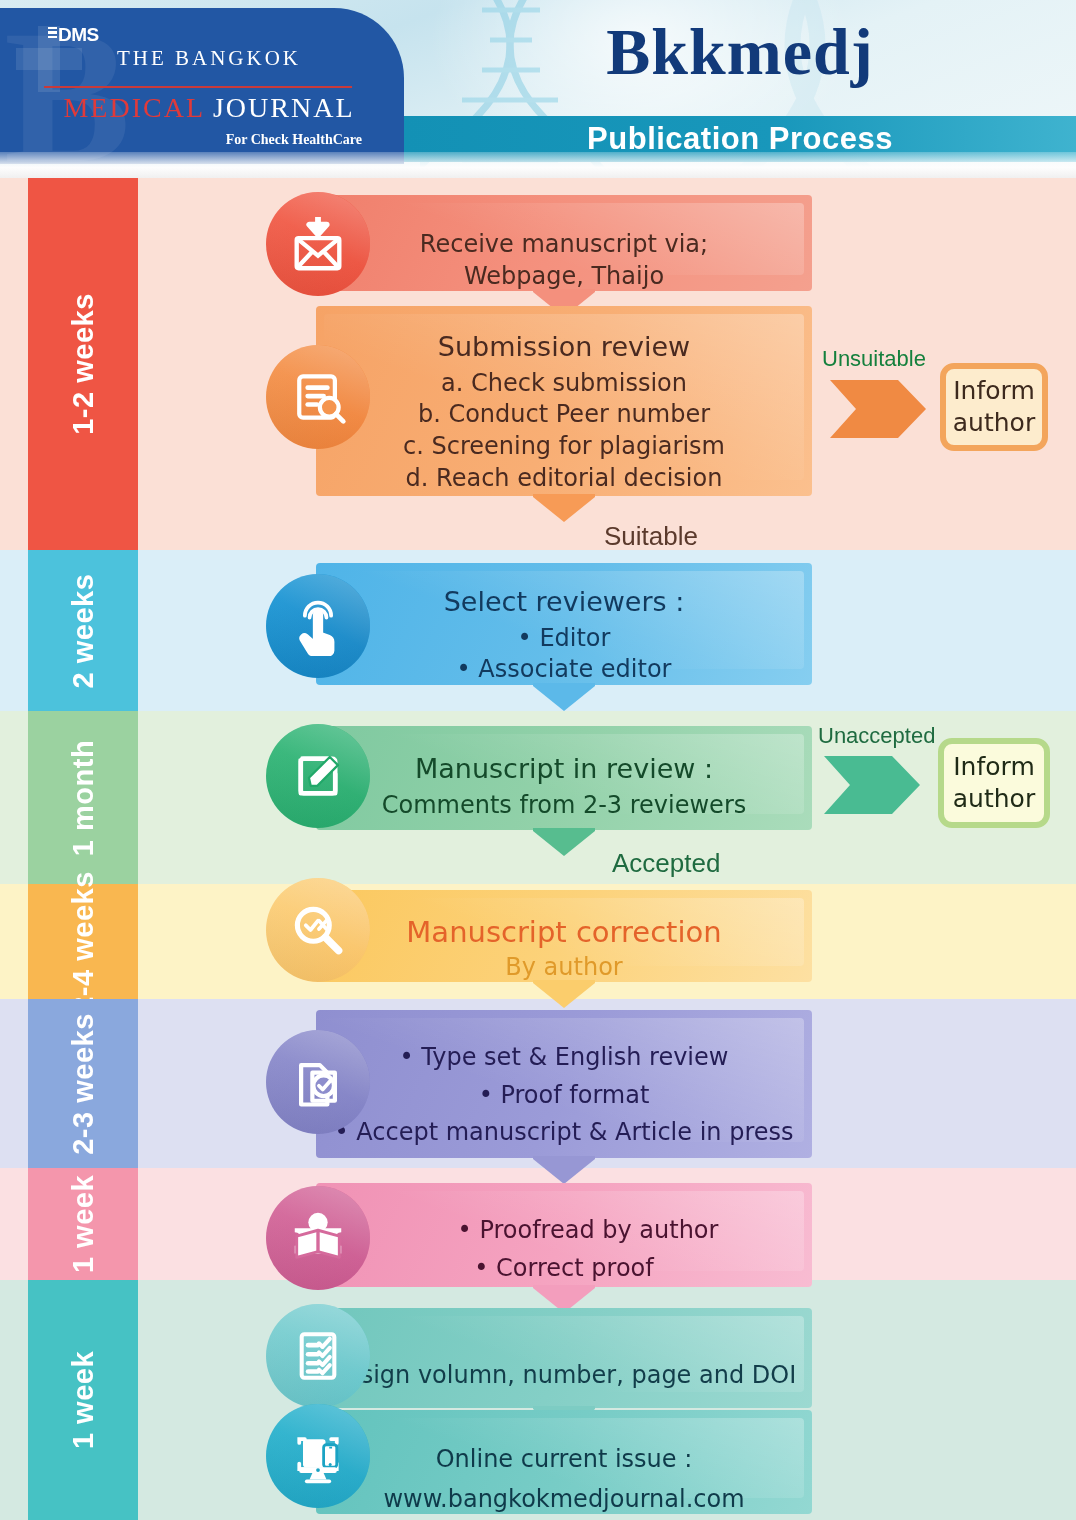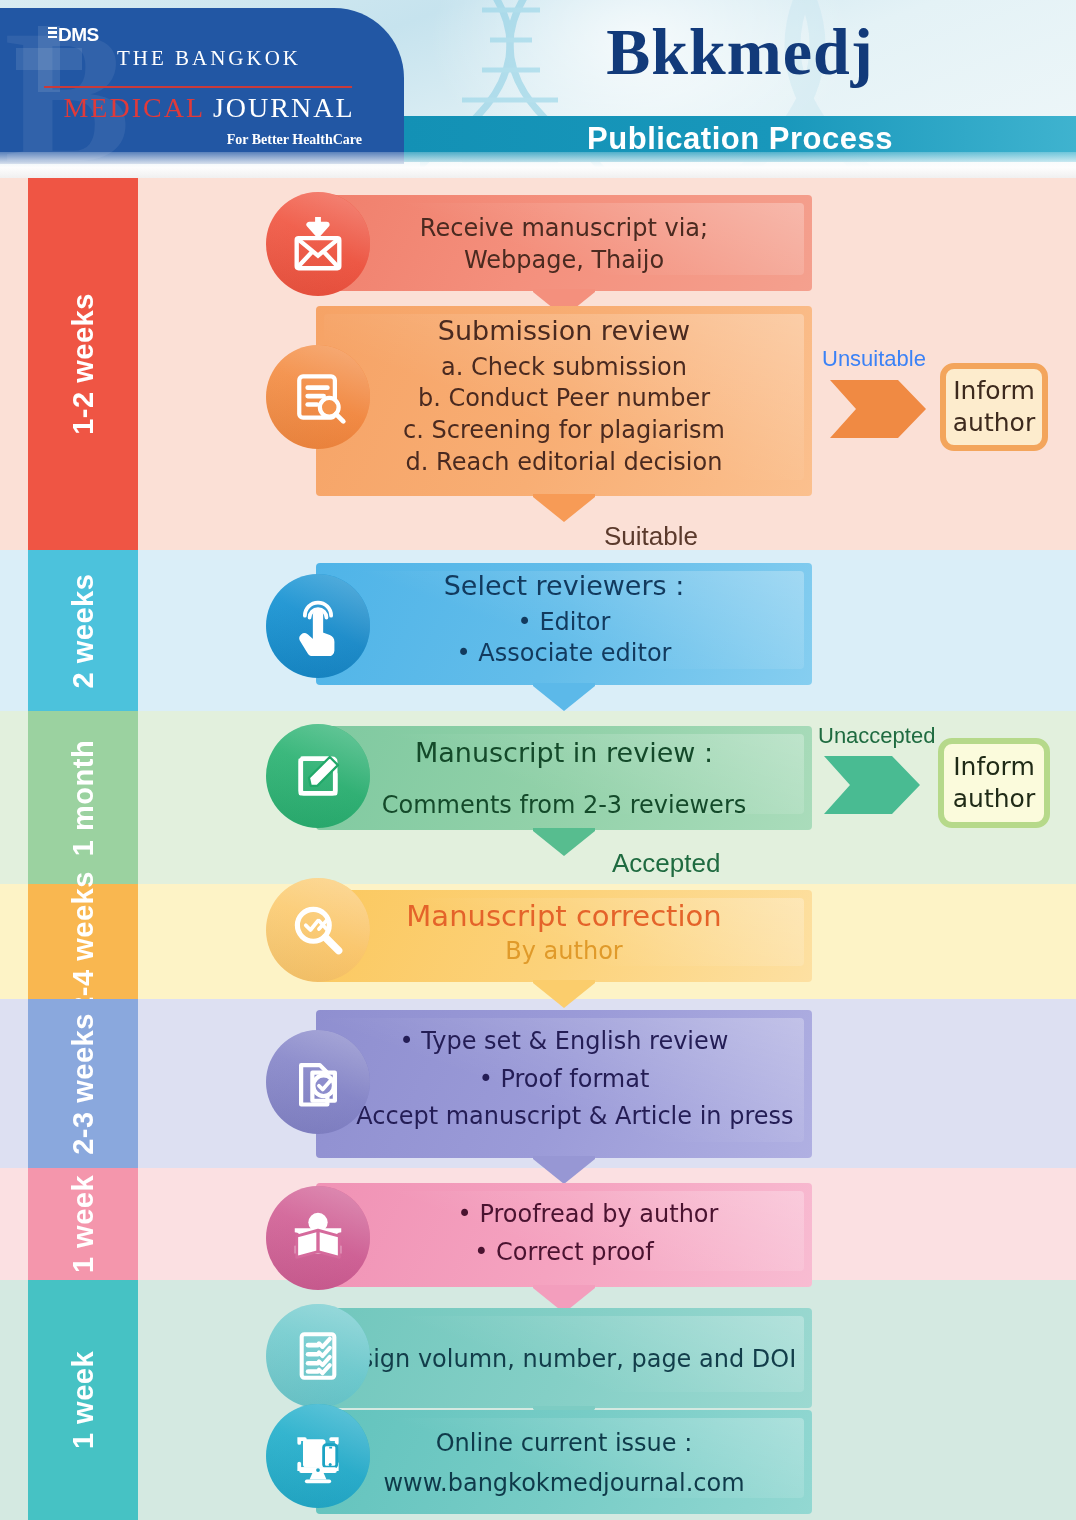--- a/index.html
+++ b/index.html
@@ -95,21 +95,21 @@
     position: absolute; left: 50%; top: 50%;
     transform: translate(-50%,-50%) rotate(-90deg);
     white-space: nowrap; color: #fff; font-weight: bold;
     font-size: 29px; font-family: "Liberation Sans", sans-serif;
     letter-spacing: .5px;
   }
 
   
   .card {
     position: absolute; border-radius: 4px;
-    padding: 4px 14px;
+    padding: 20px 14px;
     color: #4a2a20;
   }
   .card .gloss {
     position:absolute; left: 8px; top: 8px; right: 8px; bottom: 16px;
     background: linear-gradient(200deg, rgba(255,255,255,.28) 0%, rgba(255,255,255,.06) 45%, rgba(255,255,255,0) 60%);
     border-radius: 4px; pointer-events:none;
   }
   .card .notch {
     position: absolute; bottom: -26px; left: 50%; transform: translateX(-50%);
     width: 62px; height: 28px;
@@ -176,21 +176,21 @@
 
     <div class="logo-box">
       <div class="logo-ghost-b">B</div>
       <div class="logo-plus"></div>
       <div class="dms">
         <span class="bars"><i></i><i></i><i></i></span><span>DMS</span>
       </div>
       <div class="jt1">THE BANGKOK</div>
       <div class="jrule"></div>
       <div class="jt2"><span class="red">MEDICAL</span> <span>JOURNAL</span></div>
-      <div class="jt3">For Better HealthCare</div>
+      <div class="jt3">For Check HealthCare</div>
     </div>
 
     <div class="bkk-title">Bkkmedj</div>
     <div class="pub-band">
       <span>Publication Process</span>
     </div>
     <div class="hdr-shine"></div>
   </div>
 
   <div class="rows">
@@ -286,21 +286,21 @@
       <svg width="60" height="60" viewBox="0 0 64 64">
         <path d="M16 10 h30 a4 4 0 0 1 4 4 v36 a4 4 0 0 1 -4 4 h-30 a4 4 0 0 1 -4 -4 v-36 a4 4 0 0 1 4 -4 z" fill="none" stroke="#fff" stroke-width="4.5"></path>
         <line x1="21" y1="22" x2="42" y2="22" stroke="#fff" stroke-width="5" stroke-linecap="round"></line>
         <line x1="21" y1="31" x2="38" y2="31" stroke="#fff" stroke-width="5" stroke-linecap="round"></line>
         <line x1="21" y1="40" x2="31" y2="40" stroke="#fff" stroke-width="5" stroke-linecap="round"></line>
         <circle cx="44" cy="43" r="10" fill="#f5954f" stroke="#fff" stroke-width="4.5"></circle>
         <line x1="51" y1="50" x2="59" y2="58" stroke="#fff" stroke-width="5" stroke-linecap="round"></line>
       </svg>
     </div>
 
-    <div class="branch-label" style="left:822px; top:168px; color:#3b82f6;">Unsuitable</div>
+    <div class="branch-label" style="left:822px; top:168px; color:#15803d;">Unsuitable</div>
     <svg class="branch-arrow" style="left:830px; top:202px; width:96px; height:58px;" viewBox="0 0 96 58">
       <polygon points="0,0 68,0 96,29 68,58 0,58 26,29" fill="#f08a43"></polygon>
     </svg>
     <div class="inform-box" style="left:940px; top:185px; width:108px; height:88px; border-color:#f3a55c; background:#fdeccd; color:#3d2a1e;">
       <div>
         <div>Inform</div>
         <div>author</div>
       </div>
     </div>
     <div class="flow-label" style="left:604px; top:343px; color:#5b3a2c;">Suitable</div>
@@ -331,21 +331,21 @@
     </div>
 
     <div class="card" style="left:316px; top:548px; width:496px; height:104px;
                 background:linear-gradient(115deg,#7fc9a0 0%,#92d1a9 50%,#aadcbb 100%); color:#144a2a;">
       <div class="gloss"></div>
       <svg class="notch" viewBox="0 0 62 28">
         <polygon points="0,0 62,0 62,3 31,28 0,3" fill="#57bd8f"></polygon>
       </svg>
       <div class="ctext" style="padding-top:6px;">
         <div class="ctitle">Manuscript in review :</div>
-        <div class="cline" style="margin-top:20px;">Comments from 2-3 reviewers</div>
+        <div class="cline" style="margin-top:4px;">Comments from 2-3 reviewers</div>
       </div>
     </div>
     <div class="icon-circle" style="left:266px; top:546px; width:104px; height:104px; background:linear-gradient(140deg,#36b87a,#21a869);">
       <div class="ig"></div>
       <svg width="58" height="58" viewBox="0 0 64 64">
         <path d="M13 13 h30 v10 M13 13 v38 h38 v-22" fill="none" stroke="#fff" stroke-width="5" stroke-linejoin="round"></path>
         <rect x="13" y="13" width="38" height="38" rx="3" fill="none" stroke="#fff" stroke-width="5"></rect>
         <path d="M24 43 l-2 -9 l23 -23 l9 9 l-23 23 z" fill="#fff" stroke="#21a869" stroke-width="2.5" stroke-linejoin="round"></path>
       </svg>
     </div>

